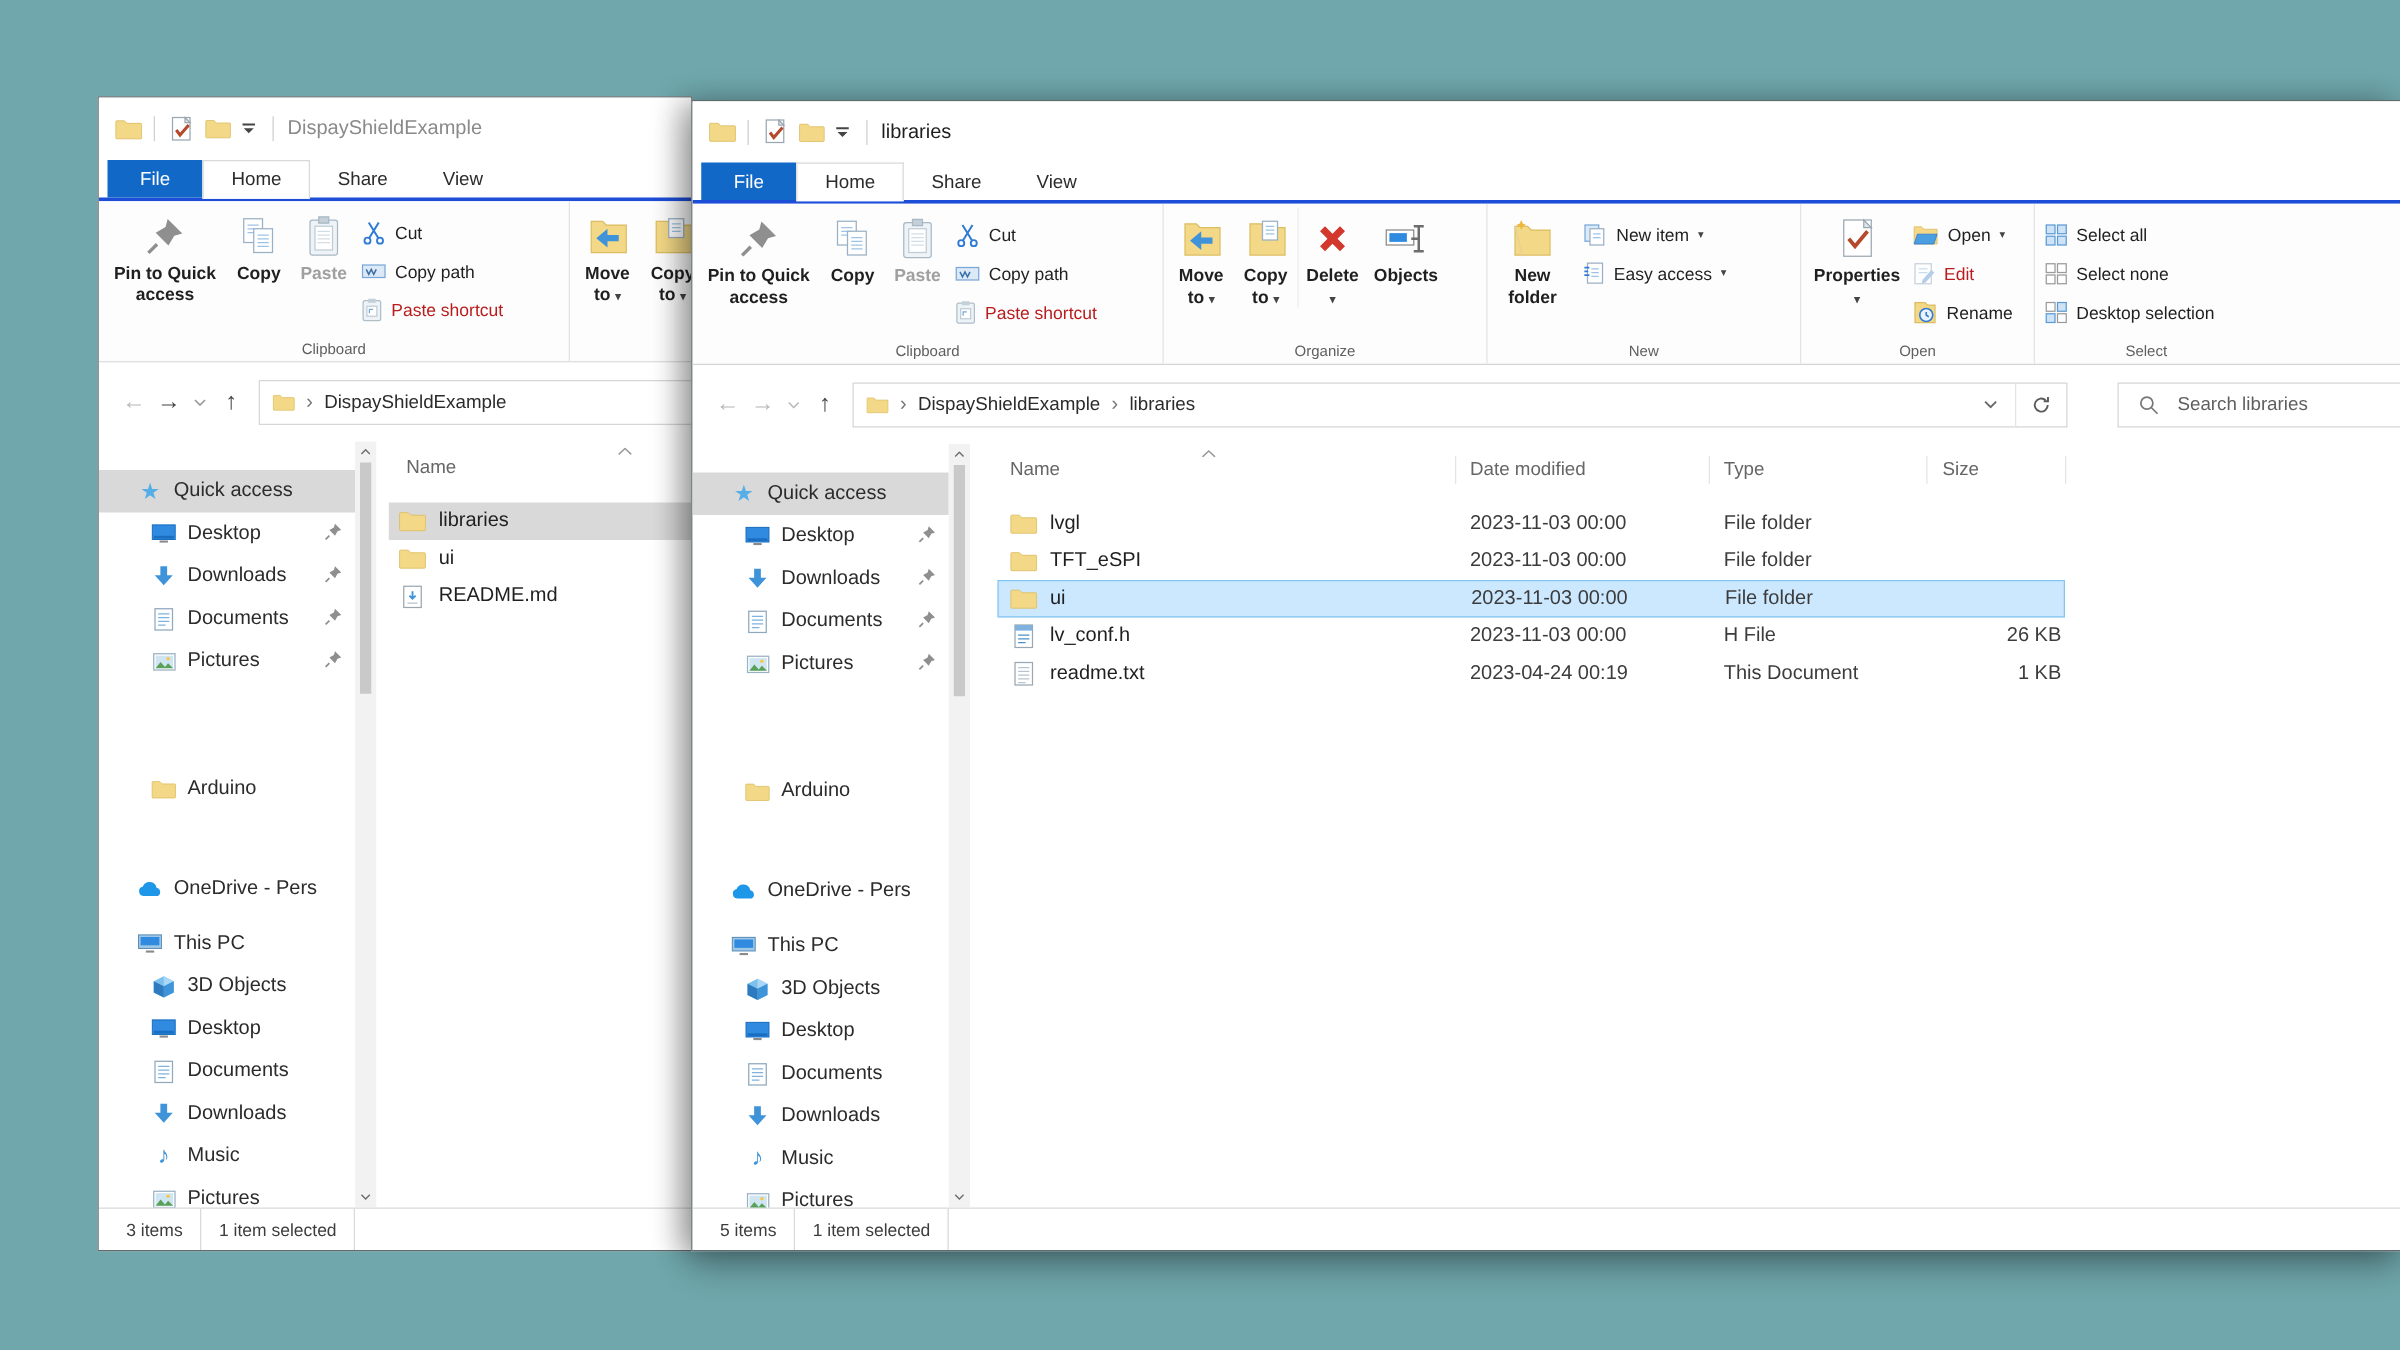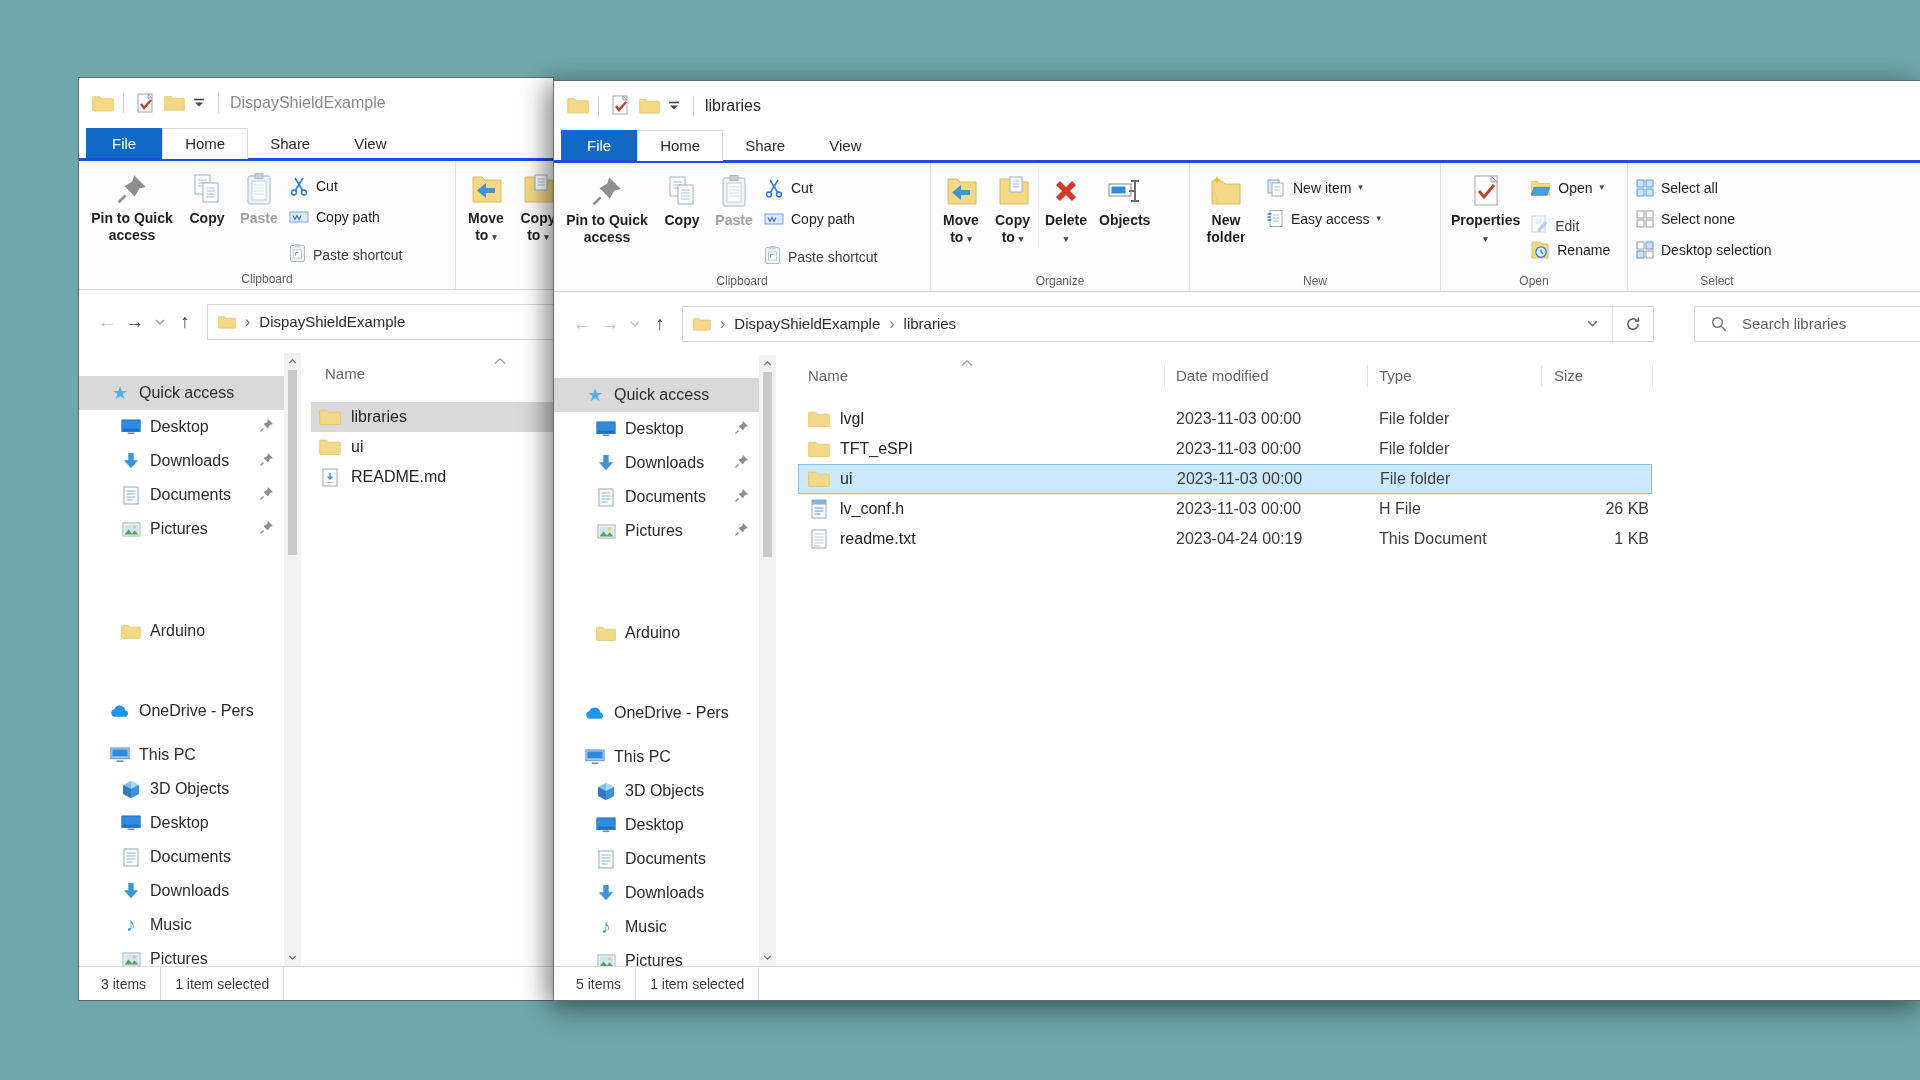--- a/index.html
+++ b/index.html
@@ -28,21 +28,21 @@
   .rgroup{position:relative;border-right:1px solid #e4e4e4;padding:3px 4px 22px 4px;flex:0 0 auto;}
   .rbuttons{display:flex;align-items:flex-start;height:100%;}
   .glabel{position:absolute;left:0;bottom:3px;width:100%;text-align:center;
           font-size:12px;color:#5f5f5f;}
   .bbtn{display:flex;flex-direction:column;align-items:center;padding:4px 6px 0 6px;min-width:52px;box-sizing:border-box;}
   .bicon{height:42px;display:flex;align-items:center;justify-content:center;}
   .blbl{font-size:14px;line-height:17px;text-align:center;color:#1f1f1f;font-weight:bold;}
   .bbtn.disabled .blbl{color:#a0a0a0;}
   .smallcol{display:flex;flex-direction:column;padding-top:6px;}
   .sbtn{display:flex;align-items:center;height:31px;font-size:14px;color:#1f1f1f;gap:7px;padding:0 8px 0 4px;}
-  .sbtn.disabled{color:#404040;align-items:flex-end;}
+  .sbtn.disabled{color:#b91c1c;}
   .dcaret{font-size:9px;color:#444;line-height:9px;}
   
   .addressbar{height:63px;flex:0 0 63px;background:#fff;display:flex;align-items:center;padding-left:14px;position:relative;}
   .nav-arrow{font-size:19px;width:28px;text-align:center;flex:0 0 28px;}
   .nav-chev{width:22px;flex:0 0 22px;display:flex;justify-content:center;}
   .addrbox{height:36px;border:1px solid #d6d6d6;display:flex;align-items:center;box-sizing:border-box;
            padding-left:10px;font-size:15px;color:#2b2b2b;flex:0 0 auto;background:#fff;}
   .crumb-sep{color:#777;margin:0 9px;font-size:16px;}
   .addr-cell{height:100%;width:40px;display:flex;align-items:center;justify-content:center;margin-left:auto;}
   .addr-cell.refresh{border-left:1px solid #e3e3e3;}

